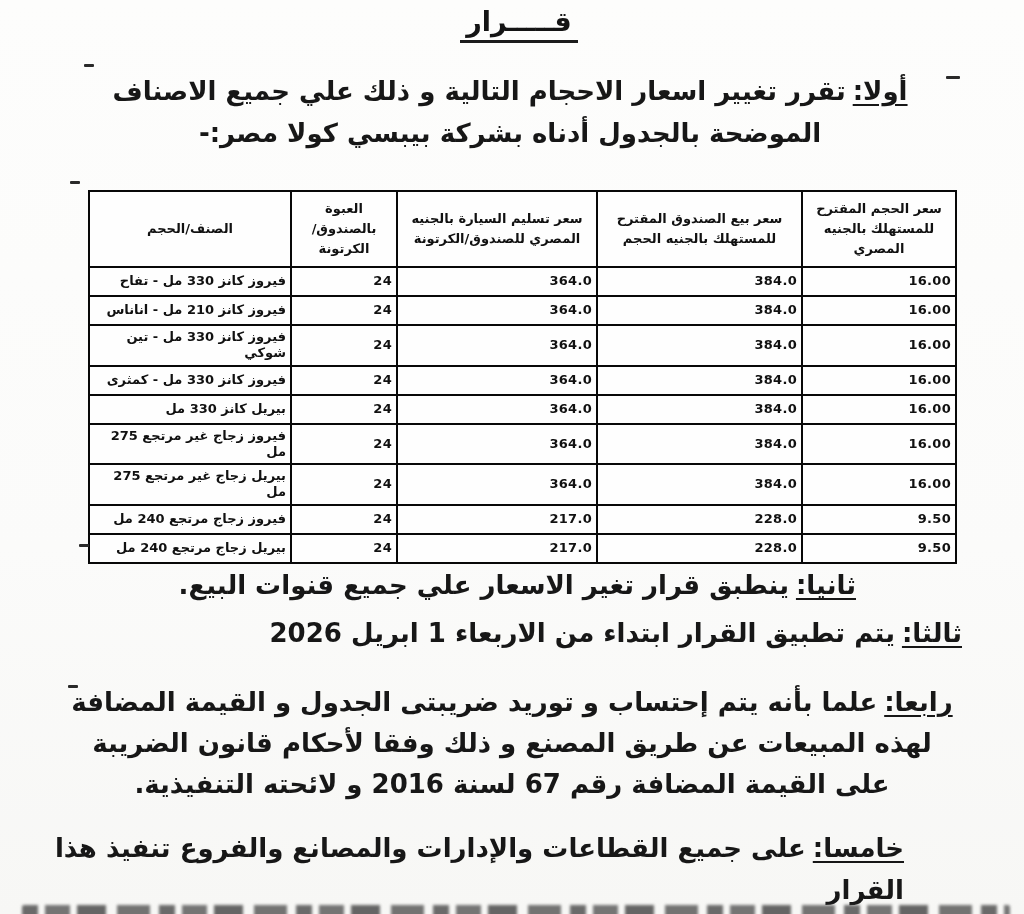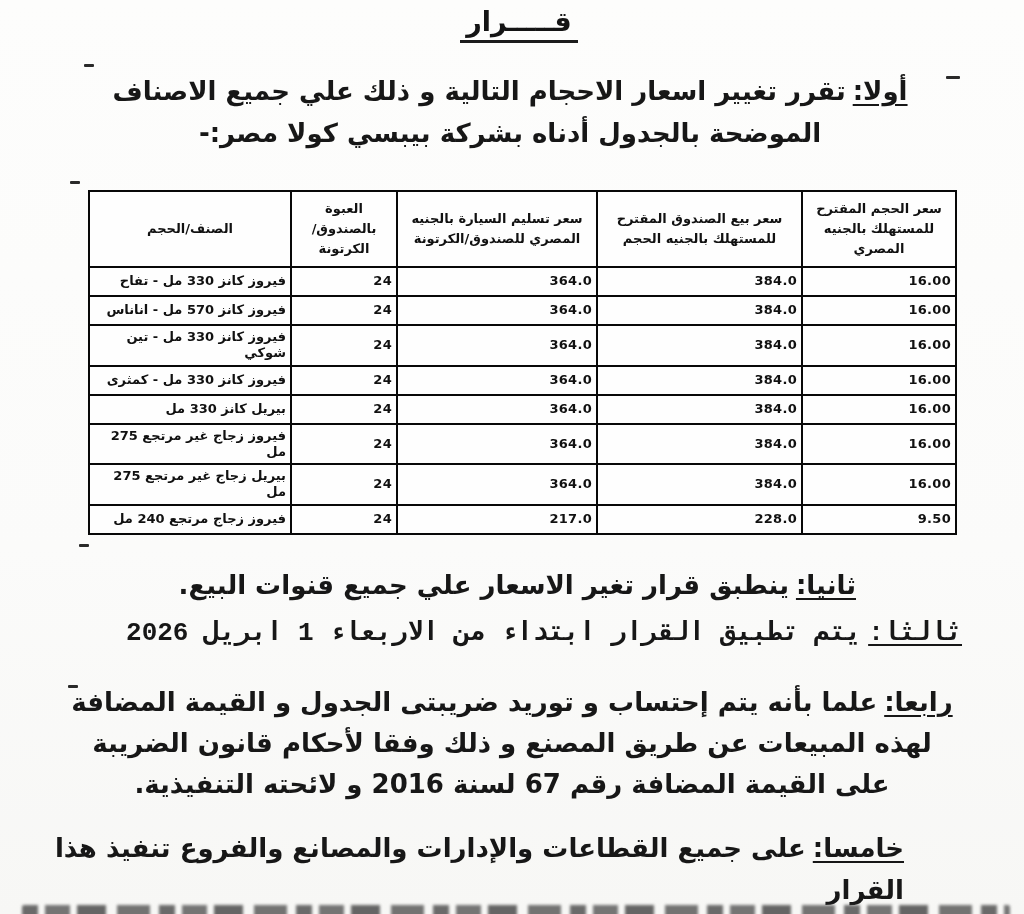--- a/index.html
+++ b/index.html
@@ -25,21 +25,21 @@
     font-weight:700;font-size:26px;line-height:1.62;color:#171717;
   }
   .label{
     text-decoration:underline;
     text-decoration-thickness:2px;
     text-underline-offset:4px;
     margin-left:7px;
   }
   .para-first{top:70px;right:56px;left:52px;text-align:center;}
   .para-second{top:564px;right:168px;left:40px;text-align:right;white-space:nowrap;}
-  .para-third{top:612px;right:62px;left:40px;white-space:nowrap;font-family:Liberation Mono, monospace;}
+  .para-third{top:612px;right:62px;left:40px;white-space:nowrap;}
   .para-fourth{top:682px;right:66px;left:66px;text-align:center;line-height:1.58;}
   .para-fifth{top:828px;right:120px;left:34px;text-align:right;line-height:1.6;}
   .para-fifth .line2{text-align:left;font-family:Liberation Mono, monospace;}
   
   .price-table{
     position:absolute;top:190px;left:88px;width:867px;
     border-collapse:collapse;table-layout:fixed;
     background:#fefefe;
   }
   .price-table th,.price-table td{
@@ -107,21 +107,21 @@
     </thead>
     <tbody>
       <tr>
         <td class="item">فيروز كانز 330 مل - تفاح</td>
         <td class="num">24</td>
         <td class="num">364.0</td>
         <td class="num">384.0</td>
         <td class="num">16.00</td>
       </tr>
       <tr>
-        <td class="item">فيروز كانز 570 مل - اناناس</td>
+        <td class="item">فيروز كانز 210 مل - اناناس</td>
         <td class="num">24</td>
         <td class="num">364.0</td>
         <td class="num">384.0</td>
         <td class="num">16.00</td>
       </tr>
       <tr>
         <td class="item">فيروز كانز 330 مل - تين شوكي</td>
         <td class="num">24</td>
         <td class="num">364.0</td>
         <td class="num">384.0</td>
@@ -150,20 +150,27 @@
       </tr>
       <tr>
         <td class="item">بيريل زجاج غير مرتجع 275 مل</td>
         <td class="num">24</td>
         <td class="num">364.0</td>
         <td class="num">384.0</td>
         <td class="num">16.00</td>
       </tr>
       <tr>
         <td class="item">فيروز زجاج مرتجع 240 مل</td>
+        <td class="num">24</td>
+        <td class="num">217.0</td>
+        <td class="num">228.0</td>
+        <td class="num">9.50</td>
+      </tr>
+      <tr>
+        <td class="item">بيريل زجاج مرتجع 240 مل</td>
         <td class="num">24</td>
         <td class="num">217.0</td>
         <td class="num">228.0</td>
         <td class="num">9.50</td>
       </tr>
     </tbody>
   </table>
 
   <div class="para para-second">
     <span class="label">ثانيا:</span><span>ينطبق قرار تغير الاسعار علي جميع قنوات البيع.</span>

